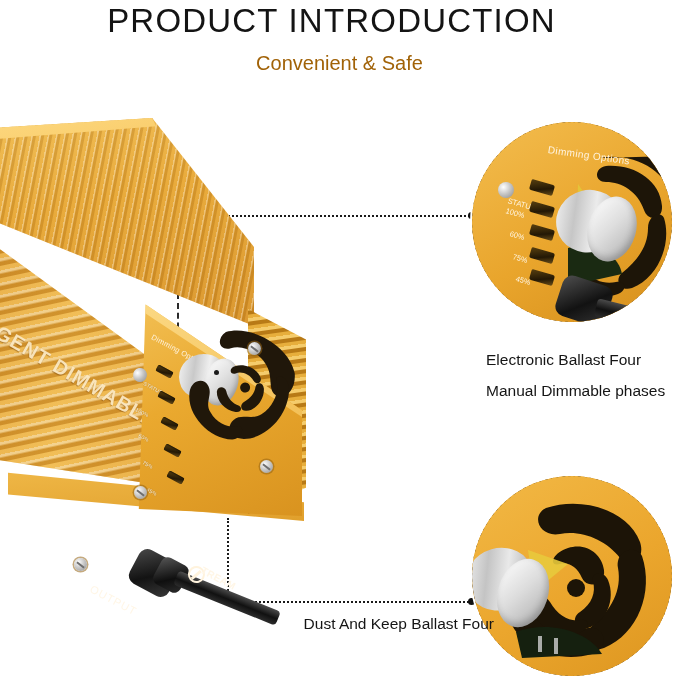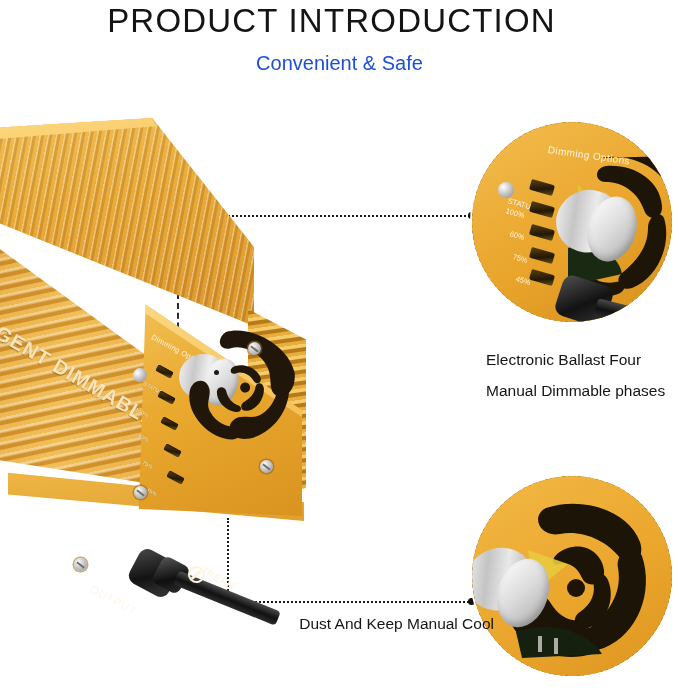--- a/index.html
+++ b/index.html
@@ -10,21 +10,21 @@
   }
 
   
   .title{
     position:absolute; left:0; right:16px; top:2px; text-align:center;
     font-size:33px; letter-spacing:1.2px; font-weight:400; color:#141414;
     white-space:nowrap;
   }
   .subtitle{
     position:absolute; left:0; right:0; top:52px; text-align:center;
-    font-size:20px; font-weight:400; color:#1d4ed8;
+    font-size:20px; font-weight:400; color:#a16207;
   }
 
   
   .leader{ position:absolute; }
   .leader.h{ border-top:2px dotted #1a1a1a; height:0; }
   .leader.v{ border-left:2px dashed #2b2b2b; width:0; }
   .leader.v.fine{ border-left:2px dotted #1a1a1a; }
   .dot{
     position:absolute; width:7px; height:7px; border-radius:50%;
     background:#111;
@@ -383,14 +383,14 @@
         box-shadow:inset -3px -3px 7px rgba(0,0,0,.22);"></div>
   </div>
 </div>
 
 <div class="cap cap-right">
   <div>Electronic Ballast Four</div>
   <div>Manual Dimmable phases</div>
 </div>
 
 <div class="cap cap-bot">
-  <div>Dust And Keep Manual Cool</div>
+  <div>Dust And Keep Ballast Four</div>
 </div>
 
 </body></html>

